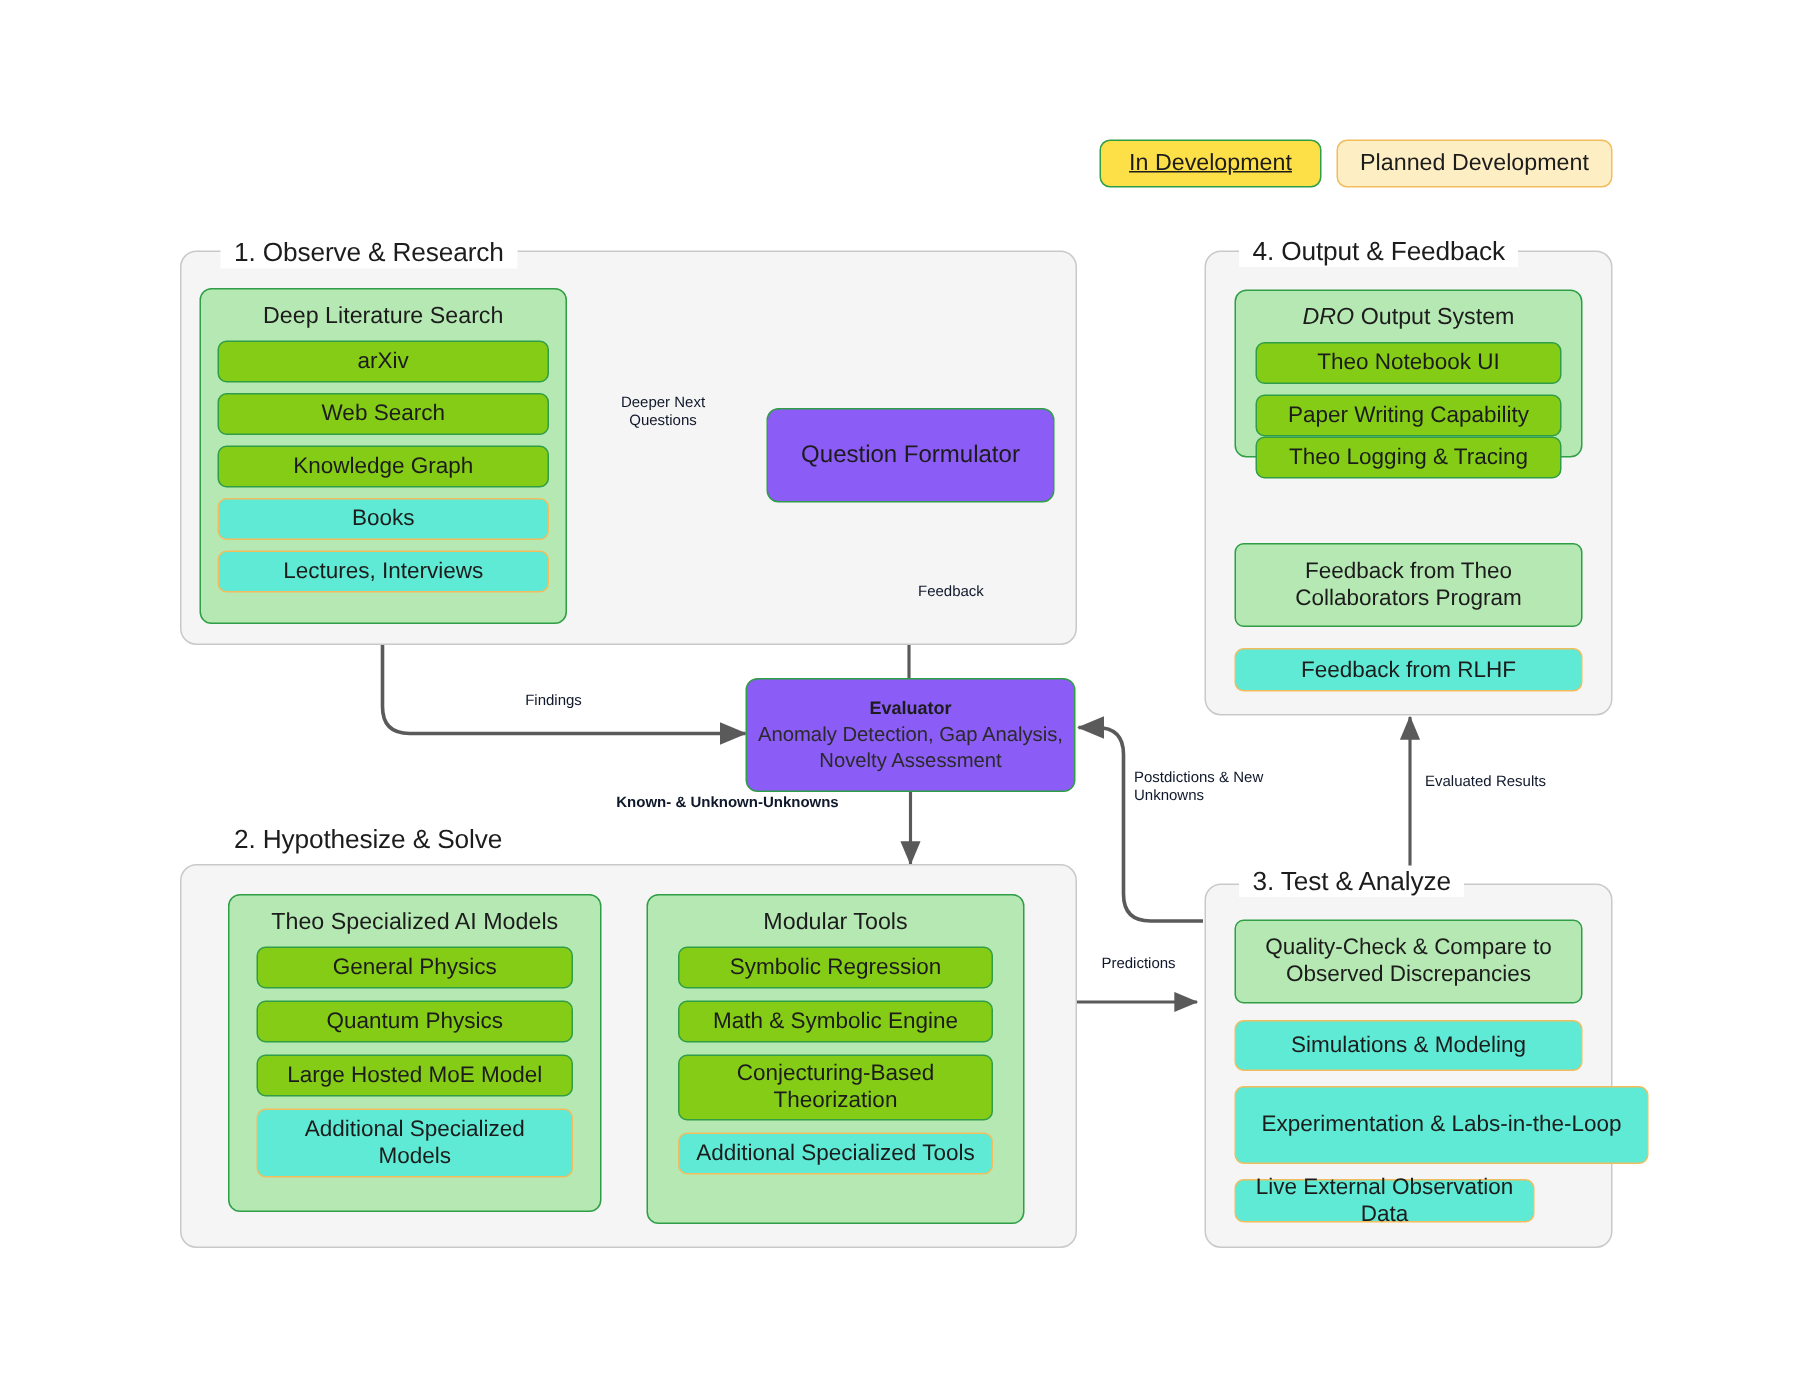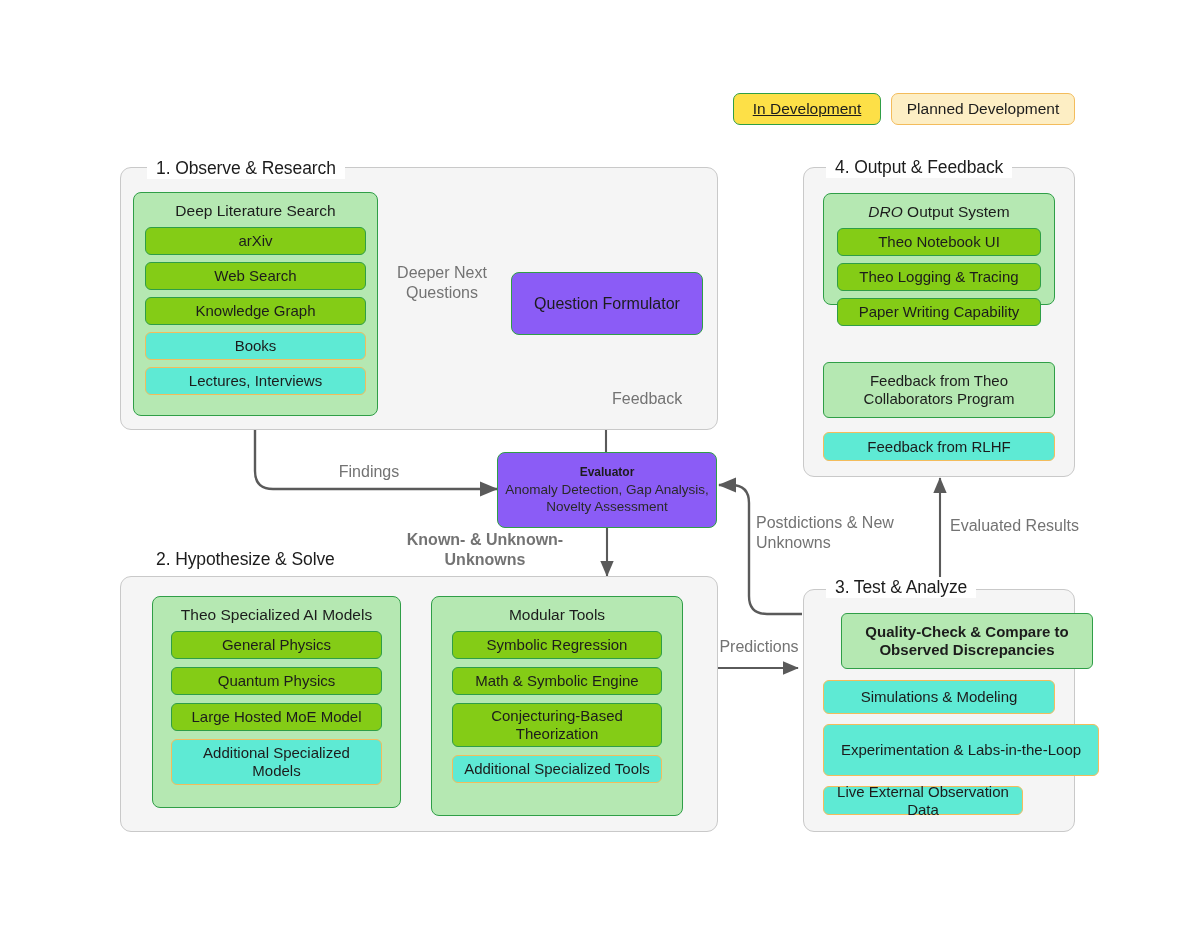--- a/index.html
+++ b/index.html
@@ -141,23 +141,23 @@
   .node-sub {
     font-size: 13.5px;
     line-height: 1.25;
     color: #2a2a2a;
     margin-top: 3px;
   }
 
   
   .edge-label {
     position: absolute;
-    font-size: 16px;
+    font-size: 10px;
     line-height: 1.22;
-    color: #737373;
+    color: #0f172a;
     text-align: center;
     white-space: pre-line;
     z-index: 4;
   }
   .edge-label.bold { font-weight: bold; }
 </style>
 </head>
 <body>
 
 <div id="canvas">
@@ -244,37 +244,37 @@
     </div>
   </div>
 
   <div class="edge-label" style="left:700px; top:637px; width:118px;">Predictions</div>
   <div class="edge-label" style="left:756px; top:513px; width:150px; text-align:left;">Postdictions &amp; New
 Unknowns</div>
 
   <div class="panel" style="left:803px; top:589px; width:272px; height:243px;"></div>
   <div class="panel-title" style="left:826px; top:577px;">3. Test &amp; Analyze</div>
 
-  <div class="item solidgreen" style="position:absolute; left:841px; top:613px; width:252px; height:56px; z-index:3;font-weight:bold;">Quality-Check &amp; Compare to Observed Discrepancies</div>
+  <div class="item solidgreen" style="position:absolute; left:823px; top:613px; width:232px; height:56px; z-index:3;">Quality-Check &amp; Compare to Observed Discrepancies</div>
   <div class="item yellow" style="position:absolute; left:823px; top:680px; width:232px; height:34px; z-index:3;">Simulations &amp; Modeling</div>
   <div class="item yellow" style="position:absolute; left:823px; top:724px; width:276px; height:52px; z-index:3;">Experimentation &amp; Labs-in-the-Loop</div>
   <div class="item yellow" style="position:absolute; left:823px; top:786px; width:200px; height:29px; z-index:3;">Live External Observation Data</div>
 
   <div class="edge-label" style="left:950px; top:516px; width:130px; text-align:left;">Evaluated Results</div>
 
   <div class="panel" style="left:803px; top:167px; width:272px; height:310px;"></div>
   <div class="panel-title" style="left:826px; top:157px;">4. Output &amp; Feedback</div>
 
   <div class="group" style="left:823px; top:193px; width:232px; height:112px;">
     <div class="group-title">
       <i>DRO</i><span> Output System</span>
     </div>
     <div style="padding:0 13px;">
       <div class="item green" style="height:28px; margin-bottom:7px;">Theo Notebook UI</div>
+      <div class="item green" style="height:28px;">Paper Writing Capability</div>
       <div class="item green" style="height:28px; margin-bottom:7px;">Theo Logging &amp; Tracing</div>
-      <div class="item green" style="height:28px;">Paper Writing Capability</div>
     </div>
   </div>
 
   <div class="item solidgreen" style="position:absolute; left:823px; top:362px; width:232px; height:56px; z-index:3;">Feedback from Theo Collaborators Program</div>
   <div class="item yellow" style="position:absolute; left:823px; top:432px; width:232px; height:29px; z-index:3;">Feedback from RLHF</div>
 
 </div>
 
 </body></html>

